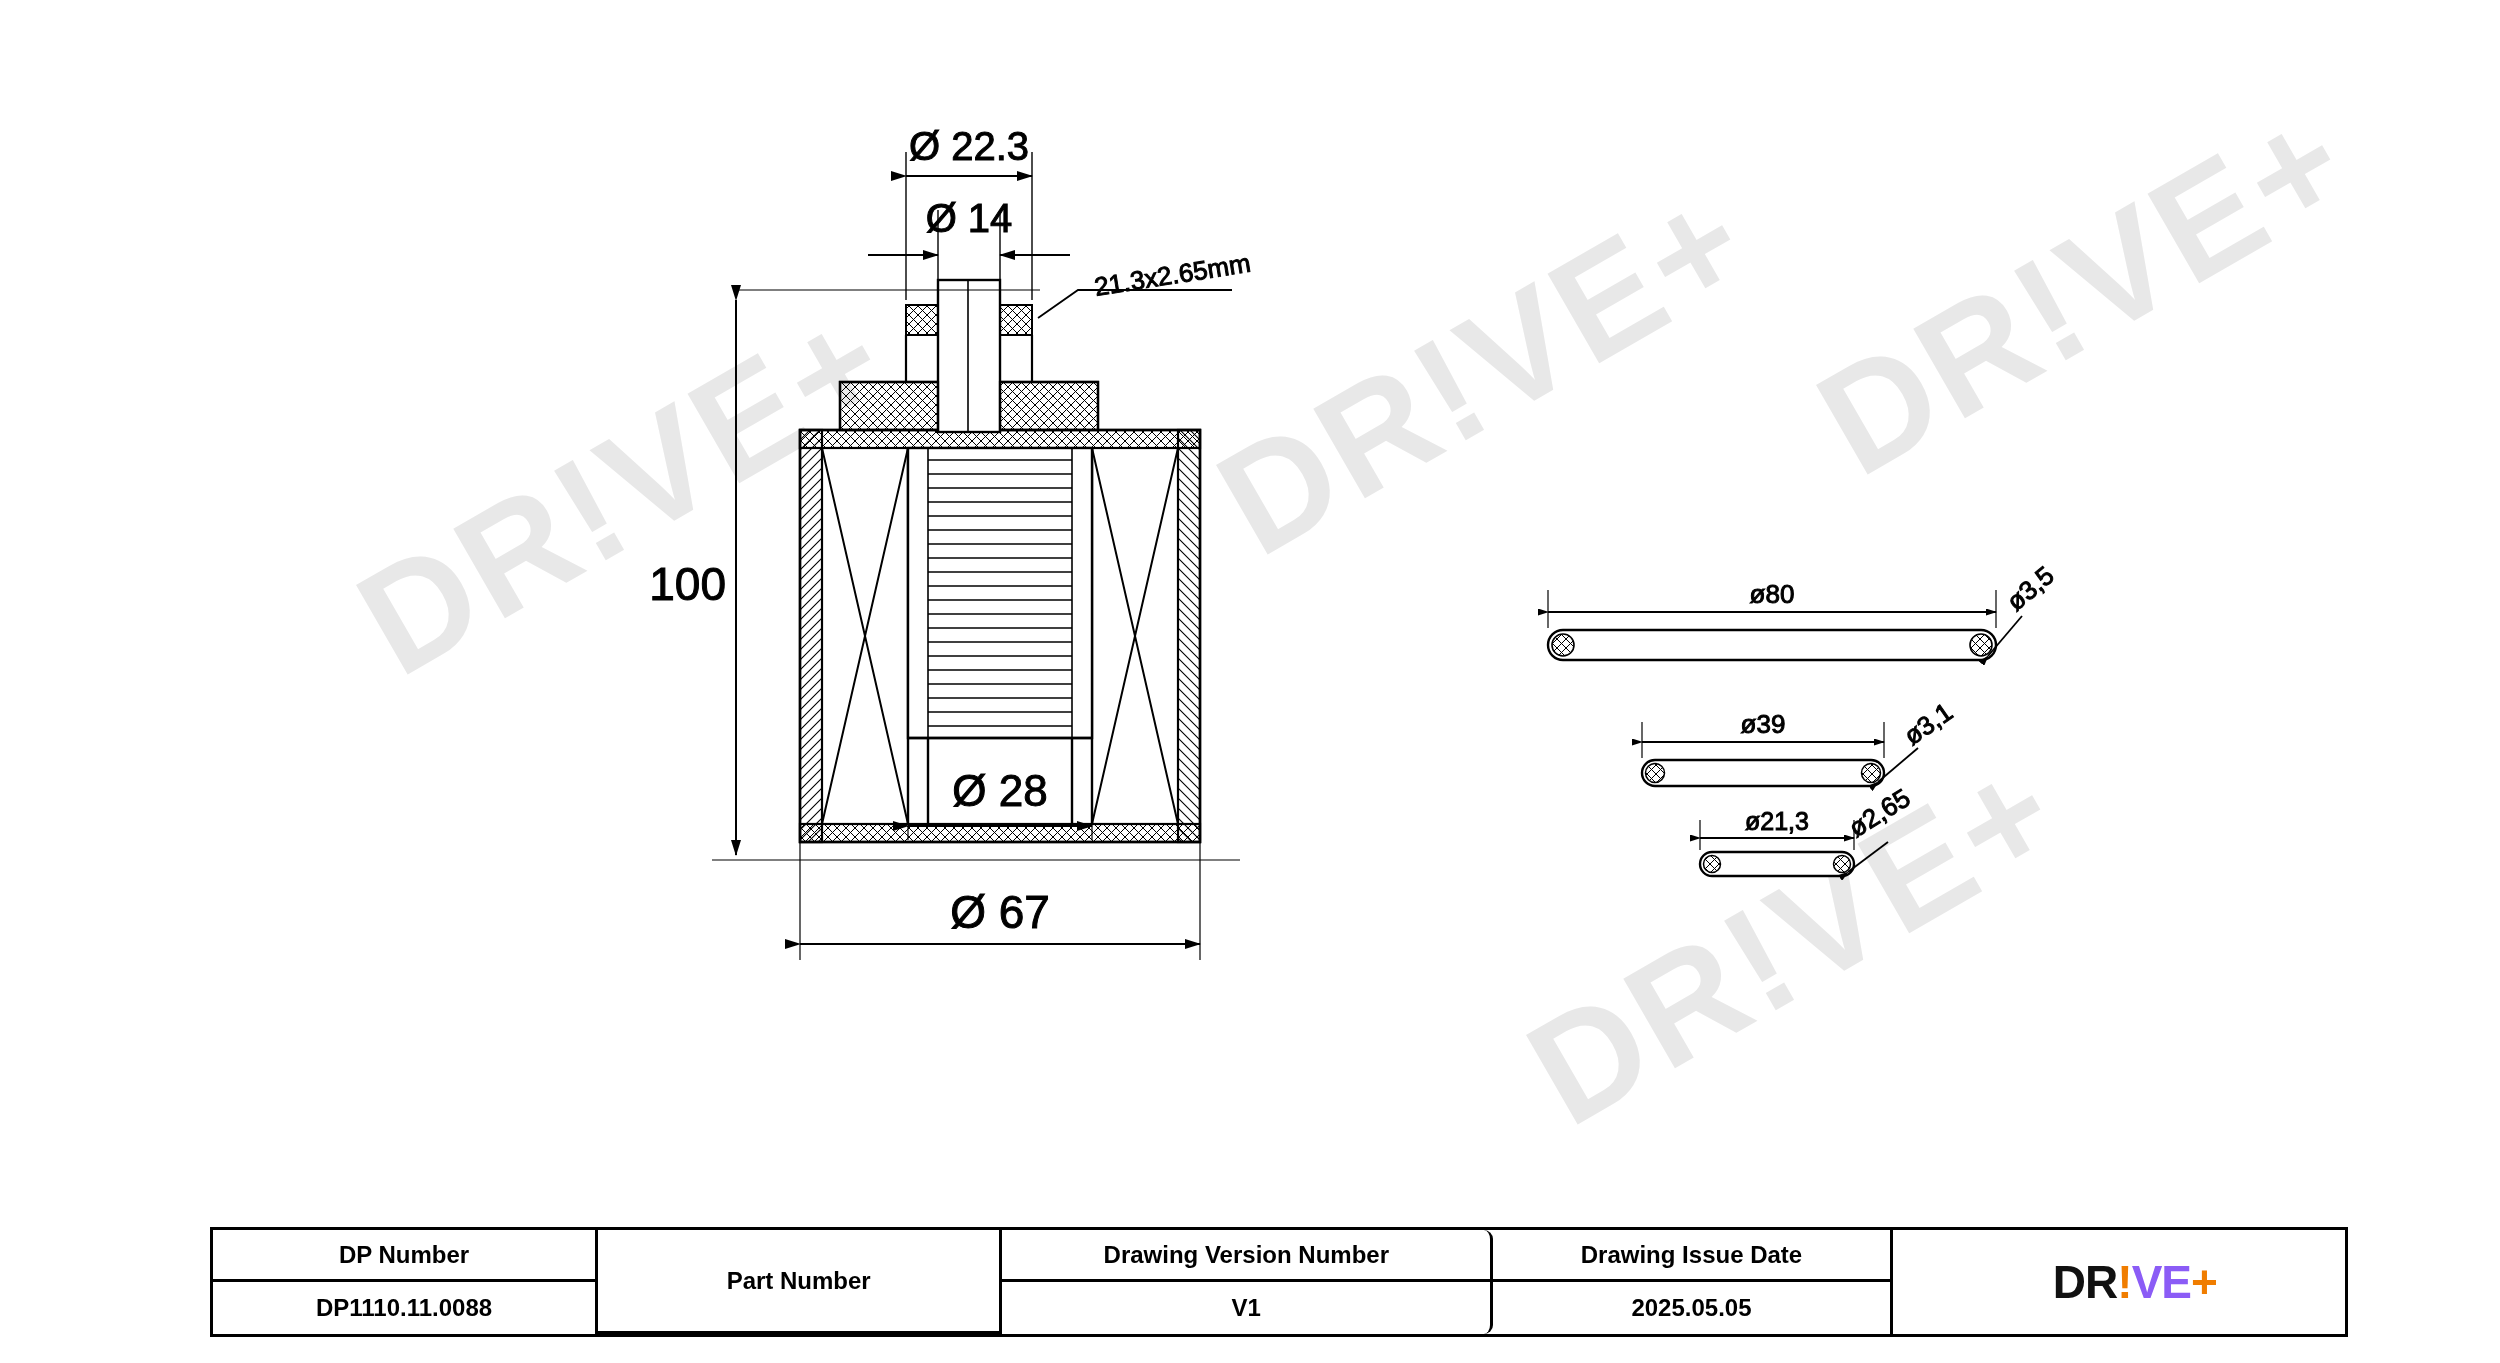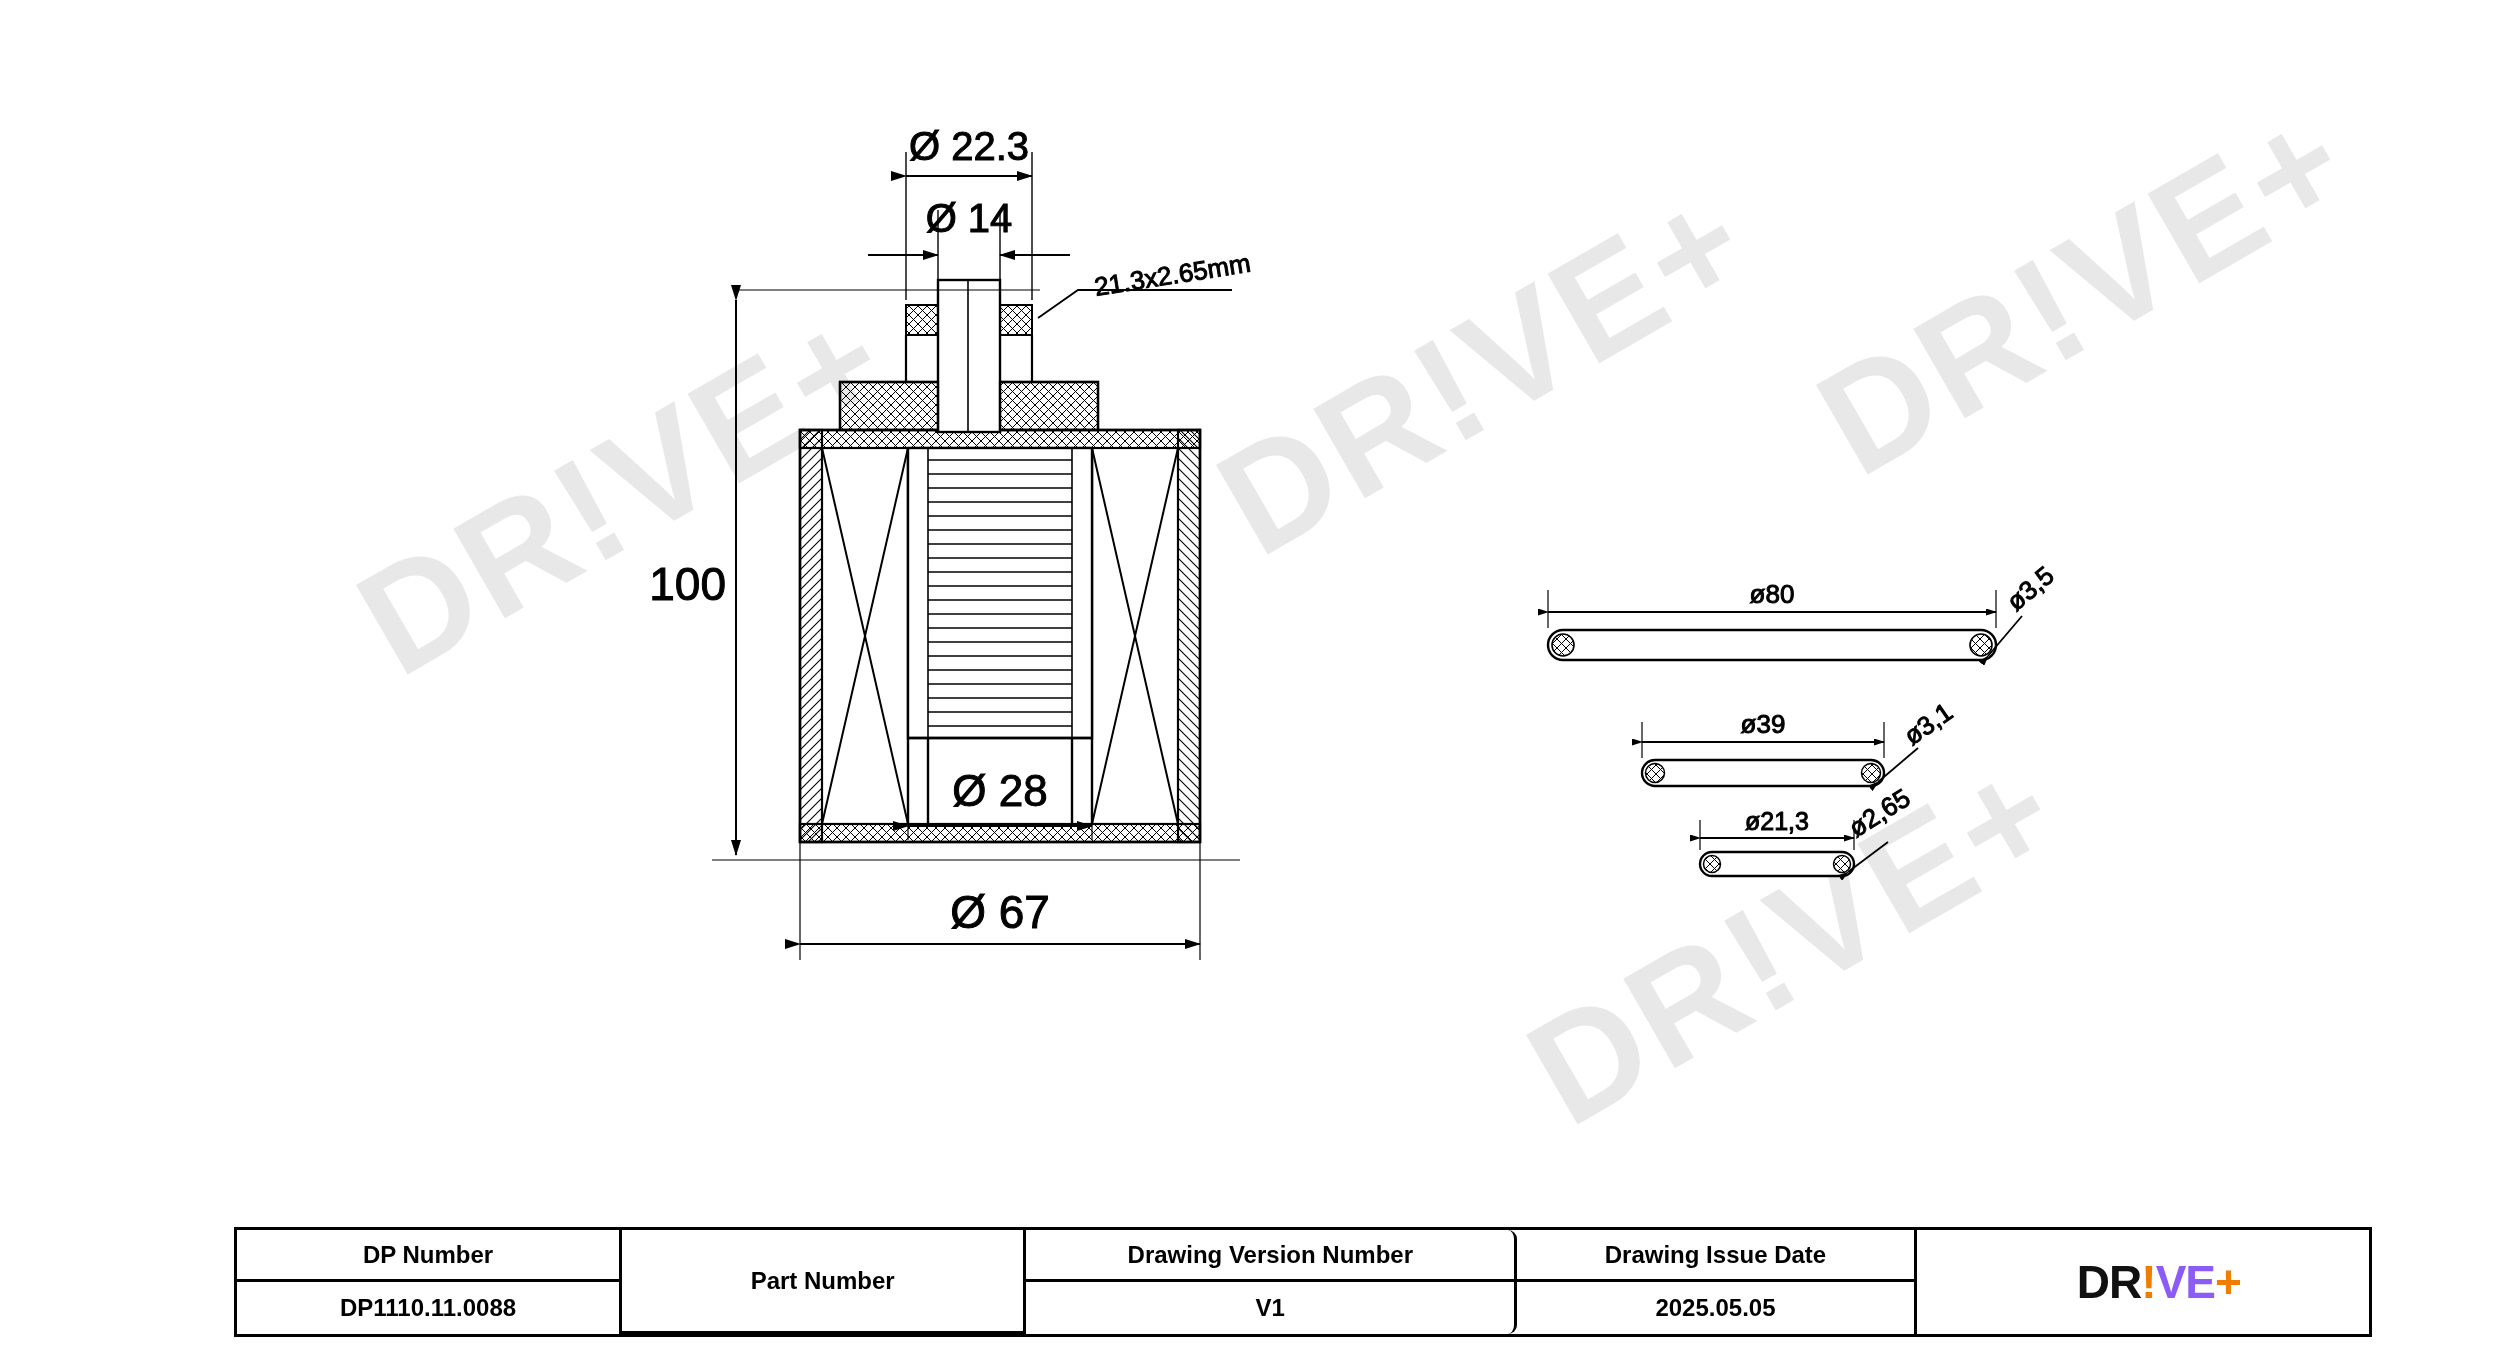--- a/index.html
+++ b/index.html
@@ -38,21 +38,21 @@
   #drawing {
     position: absolute;
     left: 0; top: 0;
     width: 2500px;
     height: 1363px;
     z-index: 2;
   }
   
   #title-block {
     position: absolute;
-    left: 234px;
+    left: 210px;
     top: 1227px;
     width: 2138px;
     height: 110px;
     z-index: 3;
     border: 3px solid #000;
     box-sizing: border-box;
     display: flex;
     background: #fff;
   }
   .tb-col {

